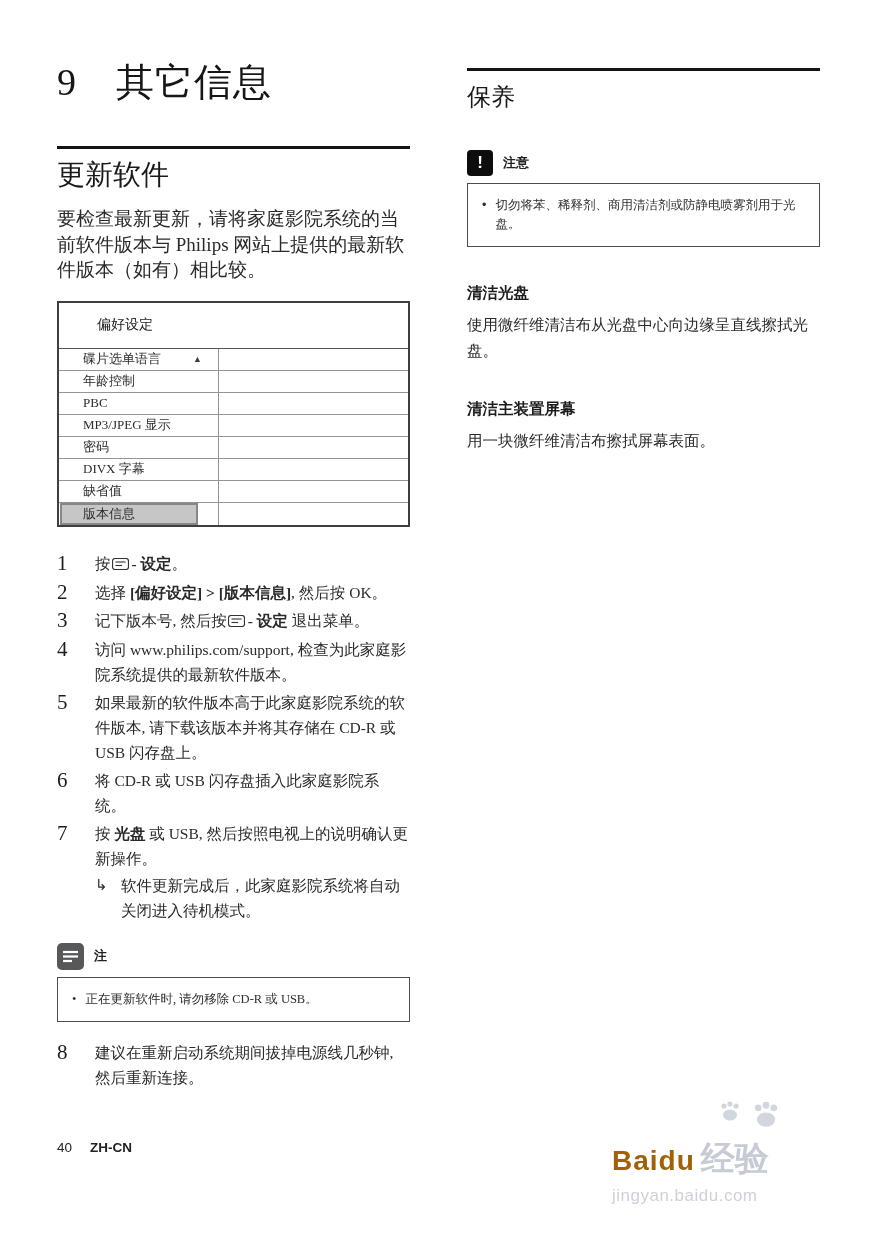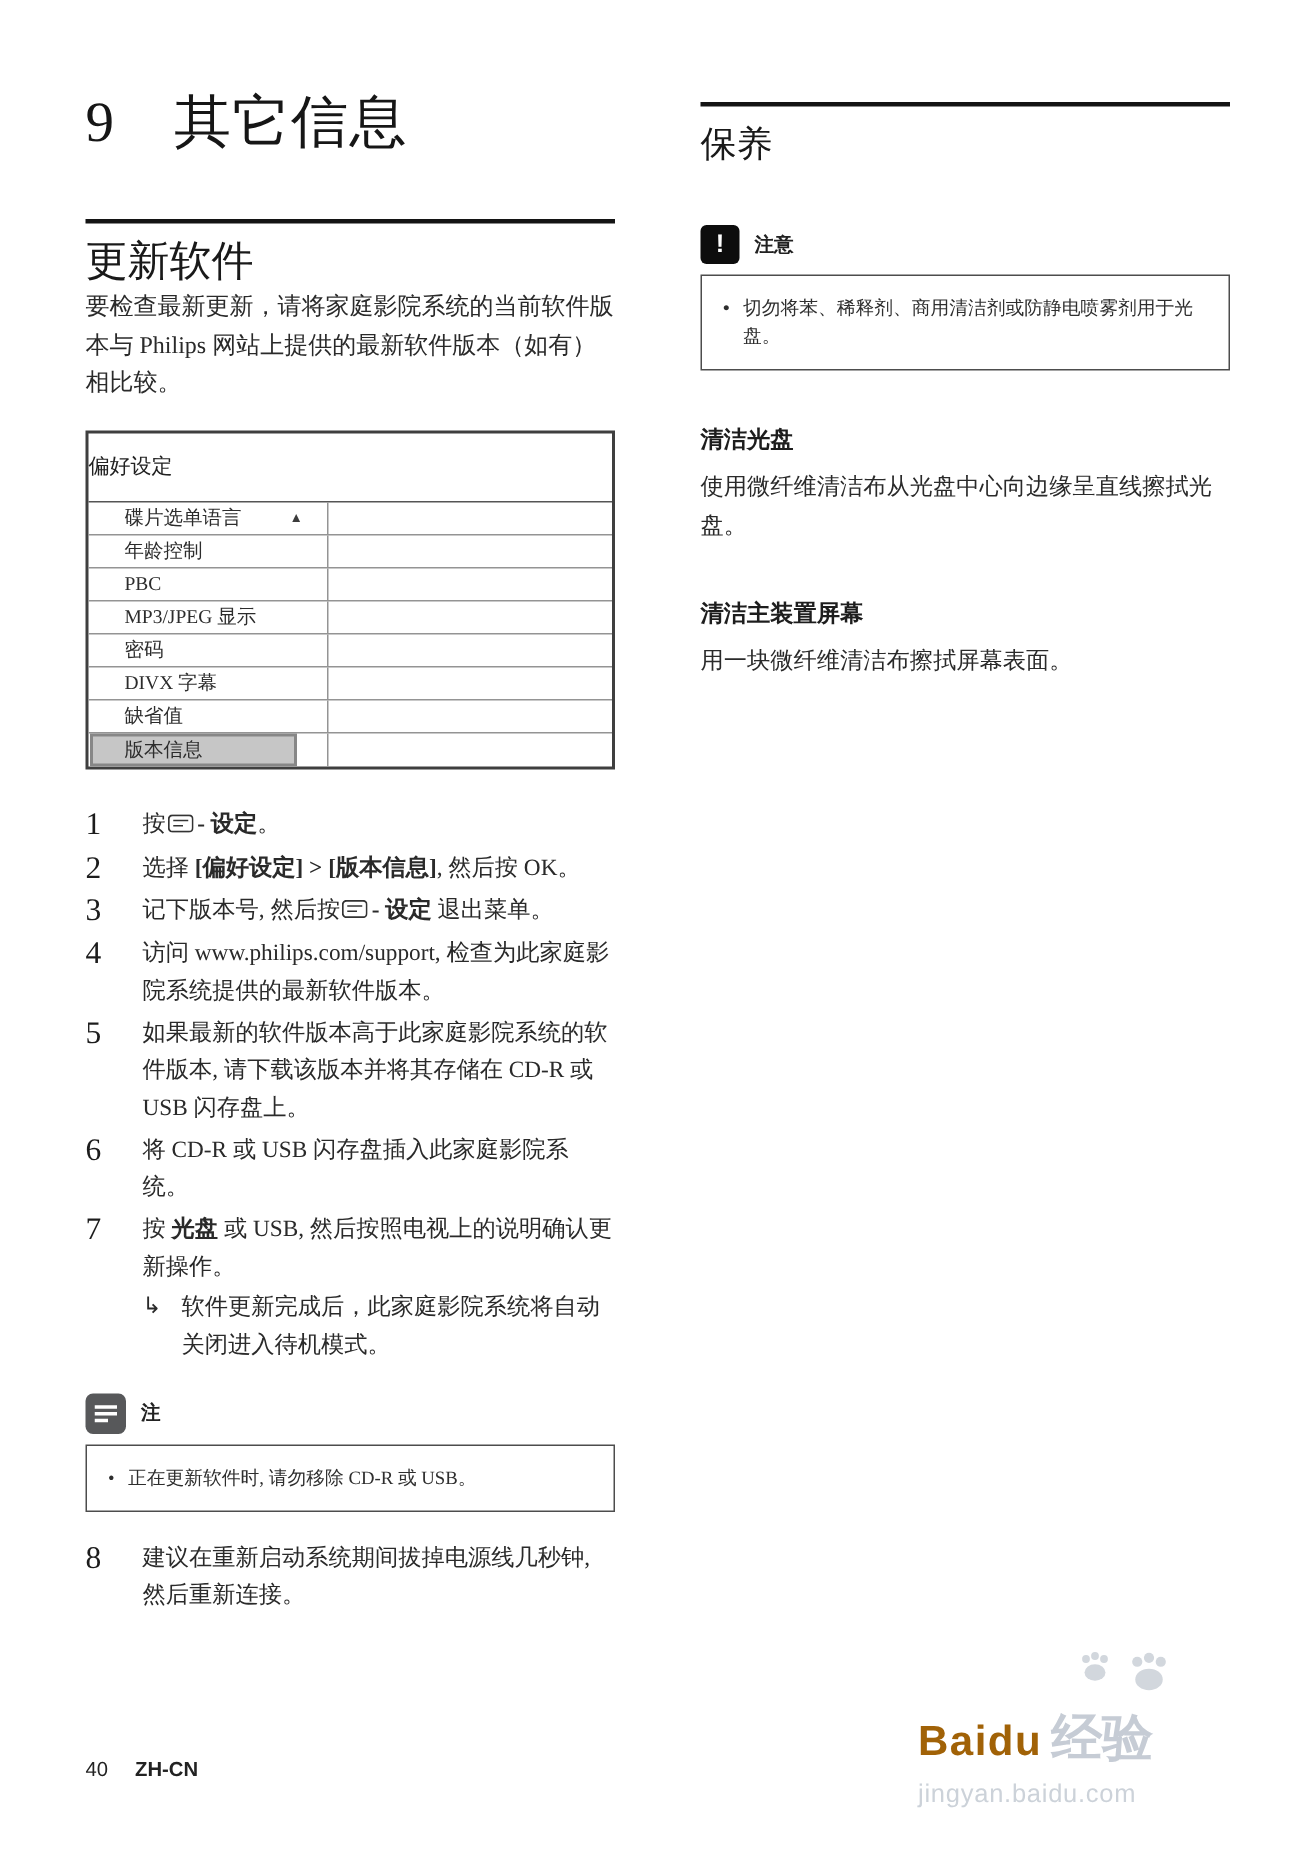--- a/index.html
+++ b/index.html
@@ -14,25 +14,25 @@
   .col-right { position:absolute; left:467px; top:58px; width:353px; }
 
   .page-title { font-size:38px; font-weight:400; letter-spacing:1px; color:#161616; line-height:48px; }
 
   .rule { height:3px; background:#141414; }
   .rule-left { margin-top:40px; }
 
   .section-title { font-size:28px; font-weight:400; color:#191919; margin-top:9px; line-height:34px; }
   .section-title-right { font-size:24px; }
 
-  .intro { font-size:16px; line-height:25.5px; color:#2a2a2a; }
+  .intro { font-size:19px; line-height:25.5px; margin-top:14px; color:#2a2a2a; }
 
   
   .menu-box { margin-top:18px; border:2px solid #3f3f3f; height:226px; background:#fff; }
-  .menu-title { height:46px; display:flex; align-items:center; 
+  .menu-title { height:46px; display:flex; align-items:center; padding-left:38px;
                 font-size:14px; color:#222; border-bottom:1px solid #555; }
   .menu-row { display:flex; height:22px; border-bottom:1px solid #949494; }
   .menu-row:last-child { border-bottom:none; }
   .menu-cell-left { position:relative; width:160px; border-right:1px solid #949494;
                     display:flex; align-items:center; padding-left:24px; font-size:13px; color:#2c2c2c; }
   .menu-cell-right { flex:1; }
   .menu-label { position:relative; z-index:1; white-space:nowrap; }
   .up-arrow { position:absolute; right:16px; top:50%; transform:translateY(-50%);
               font-size:9px; color:#3c3c3c; z-index:1; }
   .sel-pill { position:absolute; left:1px; right:20px; top:0px; bottom:0px;
@@ -62,21 +62,21 @@
   .bullet { flex:none; }
 
   .step8 { margin-top:18px; }
 
   
   .caution-head { margin-top:36px; }
   .block-heading { font-size:15.5px; font-weight:700; margin-top:36px; color:#1d1d1d; }
   .block-text { font-size:15.5px; line-height:25.5px; margin-top:8px; color:#2a2a2a; }
 
   
-  .footer { position:absolute; left:57px; top:1172px; display:flex; gap:18px;
+  .footer { position:absolute; left:57px; top:1140px; display:flex; gap:18px;
             font-size:13.5px; color:#222; align-items:baseline; }
   .footer-locale { font-weight:700; }
 
   
   .watermark { position:absolute; left:612px; top:1100px; width:235px; color:#c9ced6; }
   .wm-paws { display:flex; justify-content:center; gap:6px; margin-left:40px; }
   .wm-brand-row { display:flex; align-items:baseline; gap:6px; margin-top:2px; }
   .wm-brand { font-size:28px; font-weight:700; letter-spacing:1px; color:#a16207; }
   .wm-suffix { font-size:34px; font-weight:700; color:#c6ccd5;text-align:right; }
   .wm-url { font-size:17px; color:#ccd2d9; margin-top:4px; letter-spacing:0.5px; }

